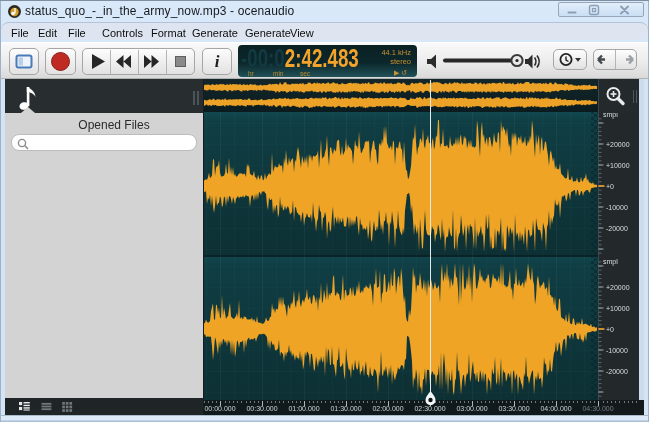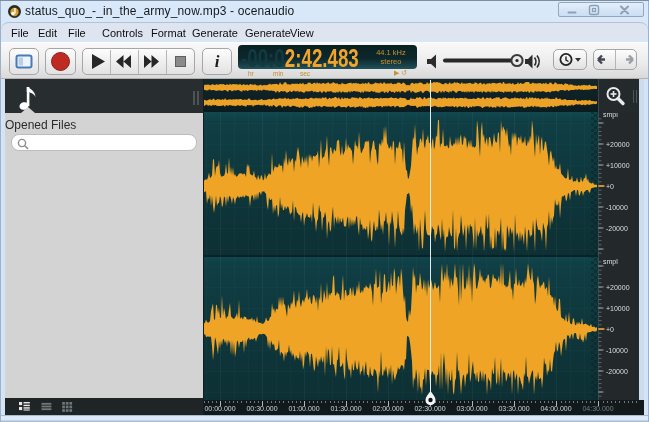--- a/index.html
+++ b/index.html
@@ -12,21 +12,21 @@
   background:linear-gradient(180deg,#e3eefb,#cadef3); }
 
 #menubar { left:1px; top:22px; width:647px; height:18px; background:#dee5f0; border-top:1px solid #b3c2d6;border-radius:8px;}
 .menu { position:absolute; top:4px; font-size:11px; color:#0d0d0d; }
 
 #toolbar { left:1px; top:42px; width:647px; height:37px;
   background:linear-gradient(180deg,#f9f9f9 0%,#ececec 55%,#d9d9d9 100%); border-bottom:1px solid #b2b2b2; border-top:1px solid #fdfdfd;}
 .tbtn { position:absolute; top:5px; height:27px; border:1px solid #a6a6a6; border-radius:5px;
   background:linear-gradient(180deg,#fdfdfd 0%,#efefef 50%,#e2e2e2 100%); }
 
-#lcd { left:237px; top:2px; width:179px; height:24px; border-radius:4px;
+#lcd { left:237px; top:2px; width:179px; height:32px; border-radius:4px;
   background:linear-gradient(180deg,#0a2124 0%,#0c272b 55%,#1b474d 90%,#235359 100%); }
 
 #lpanel-head { left:5px; top:79px; width:198px; height:34px; background:#282d30; }
 #lpanel-body { left:5px; top:113px; width:198px; height:285px; background:#d3d3d3; }
 #lpanel-foot { left:5px; top:398px; width:198px; height:17px; background:#1f2427; }
 #searchbox { left:6px; top:21px; width:186px; height:17px; background:#ffffff; border:1px solid #bcbcbc; border-radius:8px; }
 .item-title { font-weight:bold; font-size:10px; letter-spacing:-0.45px; white-space:nowrap; }
 .item-line { font-size:10px; white-space:nowrap; }
 
 #wavesvg { left:0; top:0; }
@@ -430,41 +430,41 @@
    <line x1="74.5" y1="7" x2="74.5" y2="26" stroke="#b5b5b5"></line>
    <path d="M57 16.5 L64 16.5 M57 16.5 L61 12.5 M57 16.5 L61 20.5" stroke="#43474e" stroke-width="2.4" fill="none"></path>
    <path d="M92 16.5 L85 16.5 M92 16.5 L88 12.5 M92 16.5 L88 20.5" stroke="#9aa0a6" stroke-width="2.4" fill="none"></path>
   </svg>
 
   <div class="abs" id="lcd">
    <div class="abs" style="left:3px;top:1px;font-size:25px;line-height:25px;font-weight:bold;white-space:nowrap;transform:scaleX(0.75);transform-origin:0 0"><span style="color:#123a42">-00:0</span><span style="color:#f2a42d">2:42.483</span></div>
    <div class="abs" style="left:10px;top:25px;font-size:6.5px;color:#c08d2e">hr</div>
    <div class="abs" style="left:35px;top:25px;font-size:6.5px;color:#c08d2e">min</div>
    <div class="abs" style="left:62px;top:25px;font-size:6.5px;color:#c08d2e">sec</div>
-   <div class="abs" style="left:133px;top:4px;width:40px;text-align:center;font-size:7.5px;color:#c89233;line-height:8.5px">44.1 kHz<br>stereo</div>
+   <div class="abs" style="left:133px;top:4px;width:40px;text-align:right;font-size:7.5px;color:#c89233;line-height:8.5px">44.1 kHz<br>stereo</div>
    <div class="abs" style="left:156px;top:24px;font-size:7px;color:#c89233">▶ ↺</div>
   </div>
  </div>
 
  <div class="abs" id="lpanel-head">
   <svg class="abs" style="left:10px;top:4px" width="30" height="30" viewBox="0 0 30 30">
    <ellipse cx="9" cy="23" rx="4.6" ry="3.8" fill="#fff" transform="rotate(-15 9 23)"></ellipse>
    <rect x="11.8" y="4" width="2.6" height="19" fill="#fff"></rect>
    <path d="M11.8 4 C17 6 20 9 20.5 14 C19 10.5 15 9 11.8 9 Z" fill="#fff"></path>
   </svg>
   <svg class="abs" style="left:186px;top:11px" width="14" height="16" viewBox="0 0 14 16">
    <g stroke="#565e63" stroke-width="1.6">
           <line x1="3" y1="1" x2="3" y2="15"></line>
           <line x1="7" y1="1" x2="7" y2="15"></line>
         </g>
   </svg>
   <div class="abs" style="left:16px;top:28px;width:0;height:0;border-left:7px solid transparent;border-right:7px solid transparent;border-bottom:6px solid #d3d3d3"></div>
  </div>
  <div class="abs" id="lpanel-body">
-  <div class="abs" style="left:0;top:5px;width:218px;font-size:12px;color:#2b2b2b">Opened Files</div>
+  <div class="abs" style="left:0;top:5px;width:218px;text-align:center;font-size:12px;color:#2b2b2b">Opened Files</div>
   <div class="abs" id="searchbox">
    <svg class="abs" style="left:4px;top:2px" width="14" height="14" viewBox="0 0 14 14">
     <circle cx="6" cy="6" r="3.6" fill="none" stroke="#8d8d8d" stroke-width="1.4"></circle>
     <line x1="8.8" y1="8.8" x2="12" y2="12" stroke="#8d8d8d" stroke-width="1.6"></line>
    </svg>
   </div>
 
 
  </div>
  <div class="abs" id="lpanel-foot">

